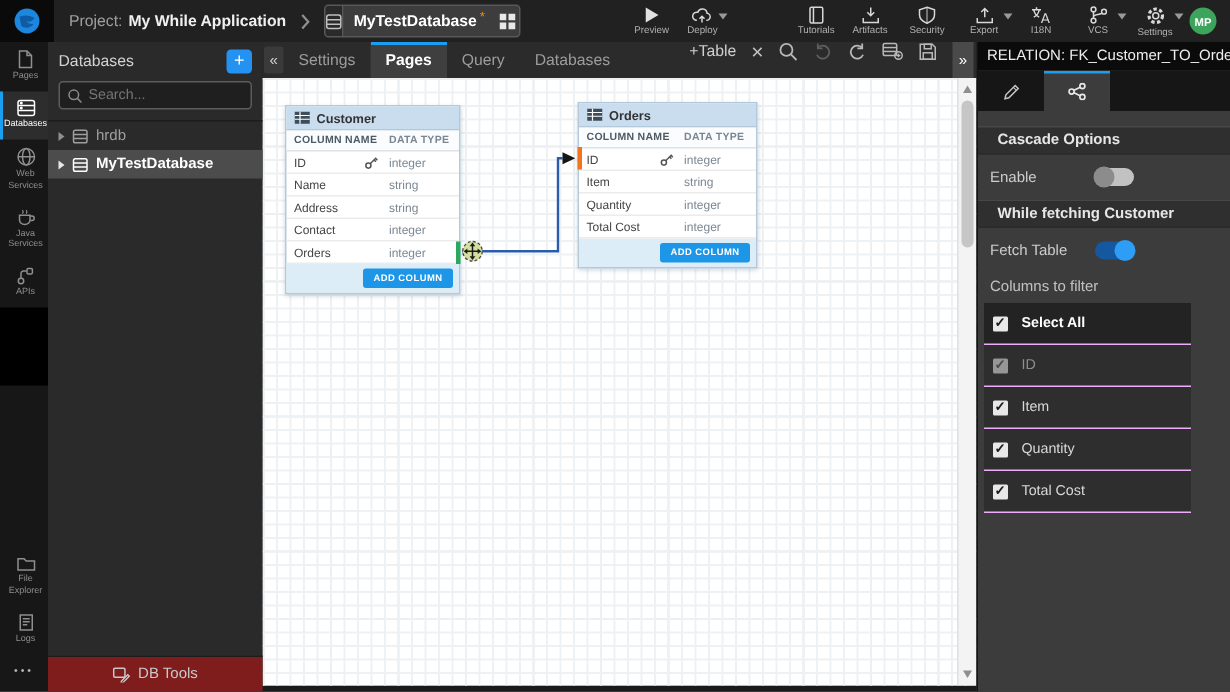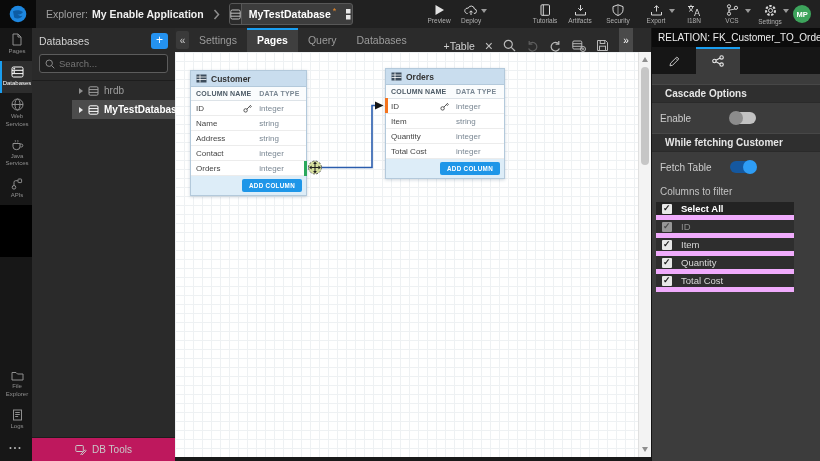--- a/index.html
+++ b/index.html
@@ -39,34 +39,34 @@
   .rail-more { text-align:center; color:#b5b5b5; font-size:7px; letter-spacing:2px; padding:8px 0 10px; cursor:pointer; }
 
   
   .lpanel { position:absolute; top:28px; left:32px; width:143px; bottom:0; background:#2a2a2a; display:flex; flex-direction:column; z-index:8; }
   .lpanel-head { height:25px; display:flex; align-items:center; padding:0 7px; }
   .lpanel-title { flex:1; font-size:10.5px; color:#d2d2d2; }
   .add-db-btn { width:17px; height:16px; background:#2492f0; border-radius:3px; color:#fff; font-size:12px; line-height:14px; text-align:center; cursor:pointer; }
   .search-box { margin:1px 7px 7px; height:19px; background:#1f1f1f; border:1px solid #5c5c5c; border-radius:3px; display:flex; align-items:center; padding:0 5px; }
   .search-box input { flex:1; background:transparent; border:none; outline:none; color:#9a9a9a; font-size:9.5px; font-family:"Liberation Sans",sans-serif; min-width:0; }
   .search-ic { margin-right:4px; color:#8a8a8a; }
-  .tree { border-top:1px solid #1d1d1d;padding-left:40px; }
+  .tree { border-top:1px solid #1d1d1d; }
   .tree-item { height:19px; display:flex; align-items:center; padding:0 7px; gap:5px; color:#9f9f9f; font-size:10px; cursor:pointer; }
   .tree-item.selected { background:#4c4c4c; color:#fff; font-weight:bold; }
   .caret-r { width:0; height:0; border-top:3px solid transparent; border-bottom:3px solid transparent; border-left:4px solid #8f8f8f; }
   .tree-item.selected .caret-r { border-left-color:#e8e8e8; }
-  .lpanel-foot { margin-top:auto; height:24px; background:#be185d; border-top:1px solid #1d1d1d; display:flex; align-items:center; justify-content:center; gap:5px; color:#c9c9c9; font-size:10px; cursor:pointer; }
+  .lpanel-foot { margin-top:auto; height:24px; background:#7f1d1d; border-top:1px solid #1d1d1d; display:flex; align-items:center; justify-content:center; gap:5px; color:#c9c9c9; font-size:10px; cursor:pointer; }
 
   
   .workspace { position:absolute; top:28px; left:175px; width:476px; bottom:0; display:flex; flex-direction:column; z-index:7; }
   .ws-toolbar { height:24px; background:#2b2b2b; display:flex; align-items:center; flex:0 0 24px; }
   .collapse-btn { width:13px; height:18px; margin-left:1px; background:#3a3a3a; color:#cfcfcf; font-size:10px; display:flex; align-items:center; justify-content:center; cursor:pointer; border-radius:2px; }
   .ws-tab { padding:0 10px; height:24px; line-height:24px; font-size:10.5px; color:#9c9c9c; cursor:pointer; }
   .ws-tab.active { background:#3f3f3f; color:#fff; box-shadow:inset 0 2px 0 #1a9ef0; font-weight:bold; }
-  .ws-tools { margin-left:auto; display:flex; align-items:flex-end; gap:10px; padding-right:18px; color:#b9b9b9; }
+  .ws-tools { margin-left:auto; display:flex; align-items:flex-start; gap:10px; padding-right:2px; color:#b9b9b9; }
   .add-table-lbl { font-size:10.5px; color:#cfcfcf; cursor:pointer; }
   .tool-ic { cursor:pointer; display:flex; align-items:center; }
   .tool-ic.dim { color:#5e5e5e; }
   .x-ic { font-size:14px; line-height:12px; color:#c2c2c2; }
   .expand-btn { width:14px; height:24px; background:#4a4a4a; color:#fff; font-size:10px; display:flex; align-items:center; justify-content:center; cursor:pointer; }
 
   .canvas { flex:1; position:relative; background-color:#fff;
     background-image:
       linear-gradient(#eef1f3 1px, transparent 1px),
       linear-gradient(90deg, #eef1f3 1px, transparent 1px),
@@ -106,21 +106,21 @@
   .section-head { background:#2f2f2f; border-top:1px solid #474747; border-bottom:1px solid #2a2a2a; color:#e6e6e6; font-size:10px; font-weight:bold; padding:3px 13px; }
   .ctrl-row { display:flex; align-items:center; padding:9px 8px; }
   .ctrl-lbl { width:70px; font-size:10px; color:#cdcdcd; }
   .toggle { position:relative; width:26px; height:12px; border-radius:6px; cursor:pointer; }
   .toggle.off { background:#c2c2c2; }
   .toggle.off .knob { position:absolute; left:-1px; top:-1px; width:14px; height:14px; border-radius:50%; background:#8c8c8c; }
   .toggle.on { background:#15589f; }
   .toggle.on .knob { position:absolute; right:-1px; top:-1px; width:14px; height:14px; border-radius:50%; background:#2e9df5; }
   .cols-label { padding:4px 8px 5px; font-size:10px; color:#c2c2c2; }
   .chk-list { margin:0 26px 0 4px; }
-  .chk-row { height:18px; background:#2e2e2e; border-bottom:5px solid #f0abfc; display:flex; align-items:center; gap:9px; padding:0 6px; font-size:9.5px; color:#d8d8d8; cursor:pointer; }
+  .chk-row { height:28px; background:#2e2e2e; border-bottom:1px solid #f0abfc; display:flex; align-items:center; gap:9px; padding:0 6px; font-size:9.5px; color:#d8d8d8; cursor:pointer; }
   .chk-row.hdr { background:#232323; color:#fff; font-weight:bold; }
   .chk-row.disabled { color:#8e8e8e; }
   .checkbox { width:10px; height:10px; background:#e8e8e8; border-radius:1px; position:relative; flex:0 0 10px; }
   .checkbox::after { content:"\2713"; position:absolute; left:1px; top:-1px; font-size:9px; font-weight:bold; color:#1a1a1a; }
   .chk-row.disabled .checkbox { background:#969696; }
   .chk-row.disabled .checkbox::after { color:#4a4a4a; }
 </style>
 </head>
 <body>
 
@@ -128,22 +128,22 @@
 
   <div class="topbar">
     <div class="logo-box">
       <span>
         <svg width="18" height="18">
             <circle cx="9" cy="9" r="8.3" fill="#1d87e0"></circle>
             <path d="M4,6.2 c3.2,-1.4 7.2,-1.2 10,0.8 c-1.2,2.2 -3.4,2.8 -5.6,2.2 c1.6,1.6 3.3,2 5,1.6 c-1.6,2.8 -5.4,3.4 -8.2,1.6 z" fill="#0d5ca4"></path>
           </svg>
       </span>
     </div>
-    <span class="proj-label">Explorer:</span>
-    <span class="proj-name">My Enable Application</span>
+    <span class="proj-label">Project:</span>
+    <span class="proj-name">My While Application</span>
     <span class="proj-chevron">
       <svg width="7" height="11">
           <polyline points="1.5,1 5.5,5.5 1.5,10" fill="none" stroke="#8f8f8f" stroke-width="1.5"></polyline>
         </svg>
     </span>
     <div class="db-tab">
       <span class="db-tab-iconbox">
         <svg width="11" height="11">
             <rect x="0.8" y="1" width="9.4" height="9" rx="1.5" fill="none" stroke="currentColor"></rect>
             <line x1="0.8" y1="4.2" x2="10.2" y2="4.2" stroke="currentColor"></line>

